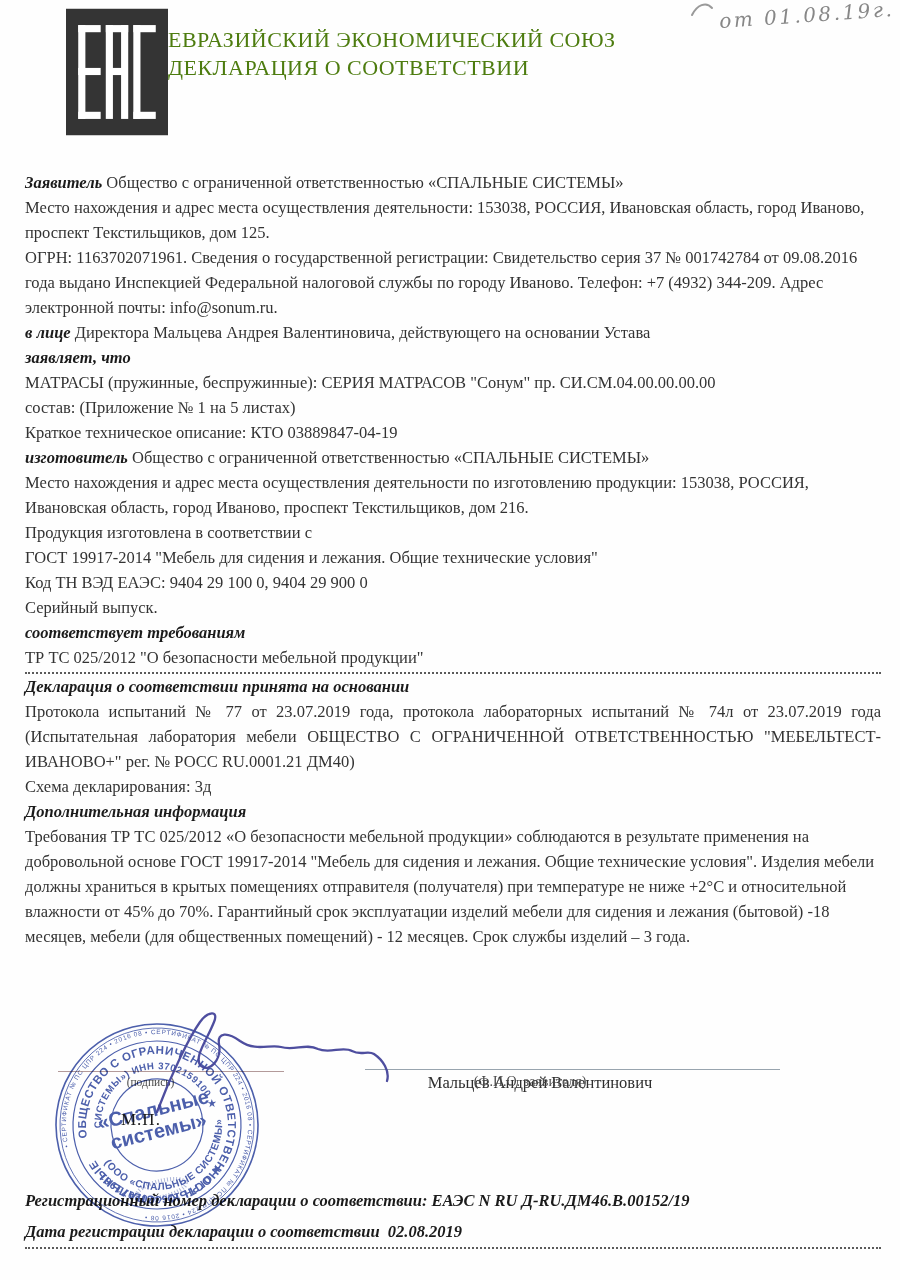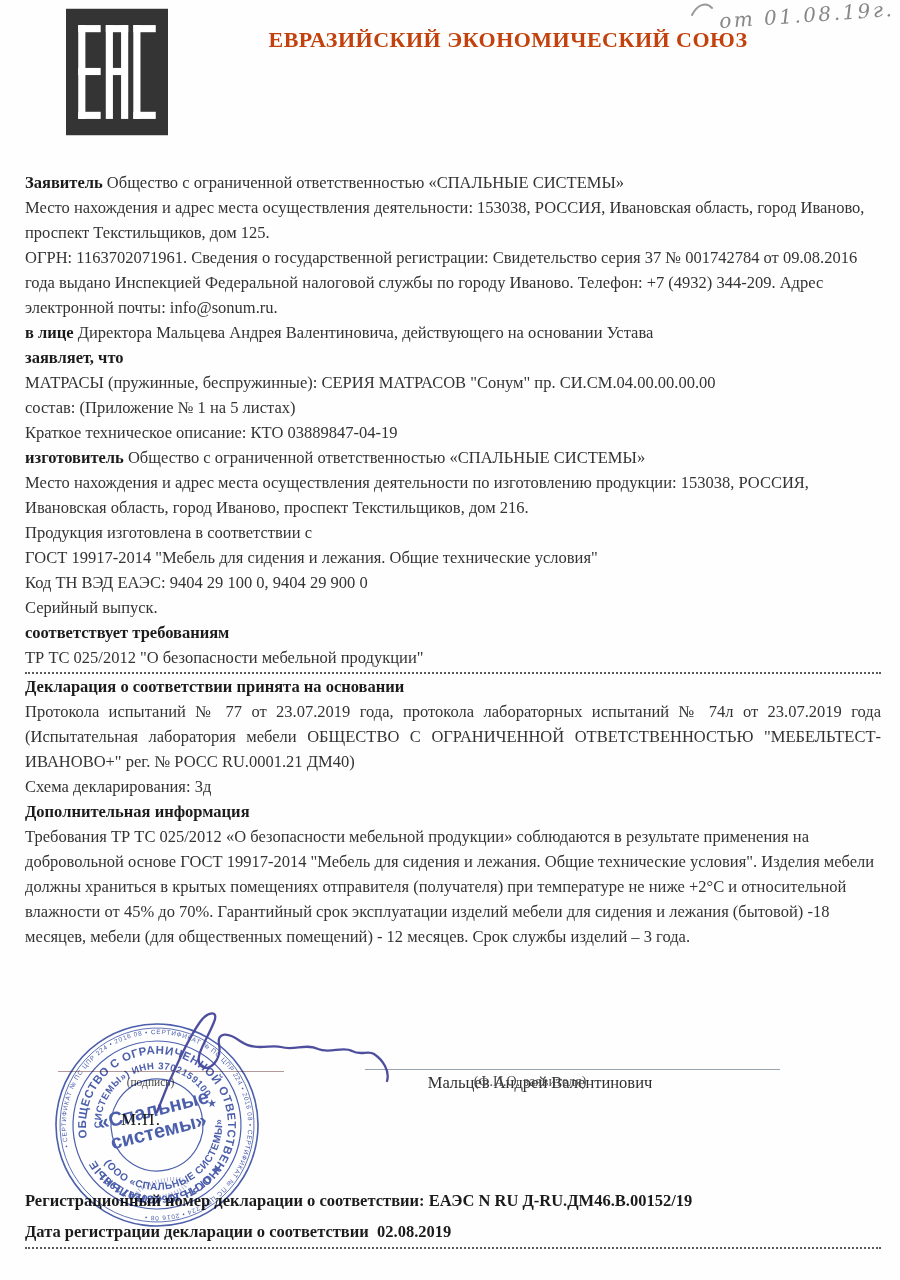--- a/index.html
+++ b/index.html
@@ -1,28 +1,28 @@
 <!DOCTYPE html>
 <html><head>
 <meta charset="utf-8">
 <style>
   html,body{margin:0;padding:0;background:#e9e9e9;}
   .page{position:relative;width:900px;height:1280px;background:#fefefe;overflow:hidden;
         font-family:"Liberation Serif","DejaVu Serif",serif;color:#333;}
   
   .eac-logo{position:absolute;left:66px;top:8px;width:102px;height:128px;}
-  .doc-title{position:absolute;left:168px;top:26px;width:680px;text-align:center;
-             font-weight:bold;font-size:22px;line-height:28px;letter-spacing:.5px;color:#c2410c;}
+  .doc-title{position:absolute;left:168px;top:26px;width:680px;text-align:left;
+             font-weight:normal;font-size:22px;line-height:28px;letter-spacing:.5px;color:#4d7c0f;}
   .handwrite{position:absolute;top:3px;right:6px;font-family:"DejaVu Serif",serif;
              font-style:italic;font-size:20px;letter-spacing:2.5px;color:#878787;
              transform:rotate(-4deg);white-space:nowrap;}
   
   .content{position:absolute;top:170px;left:25px;width:856px;font-size:16.5px;line-height:25px;}
   .content p{margin:0;}
-  .b{font-weight:bold;color:#1b1b1b;}
+  .b{font-weight:bold;color:#1b1b1b;font-style:italic;}
   .mt12{margin-top:14px;}
   .mt4{margin-top:4px;}
   .mt6{margin-top:6px;}
   .mt10{margin-top:10px;}
   .justify{text-align:justify;}
   .dotted-after{border-bottom:2px dotted #5a5a5a;padding-bottom:2px;margin-bottom:4px;}
   
   .sig-line-left{position:absolute;left:58px;top:1071px;width:226px;border-top:1px solid #b39a9a;}
   .sig-caption{position:absolute;left:93px;top:1076px;width:115px;text-align:center;
                font-size:11.5px;color:#4a4a4a;}
@@ -65,20 +65,21 @@
 
     <g fill="#ffffff">
       <rect x="66" y="16" width="7" height="92"></rect>
       <rect x="66" y="16" width="22" height="7"></rect>
       <rect x="66" y="101" width="22" height="7"></rect>
     </g>
   </svg>
 
   <div class="doc-title">
     <div>ЕВРАЗИЙСКИЙ ЭКОНОМИЧЕСКИЙ СОЮЗ</div>
+    <div>ДЕКЛАРАЦИЯ О СООТВЕТСТВИИ</div>
   </div>
 
   <div class="handwrite">от 01.08.19г.</div>
 
   <div class="content">
     <p><span class="b">Заявитель</span> <span>Общество с ограниченной ответственностью «СПАЛЬНЫЕ СИСТЕМЫ»</span></p>
     <p>Место нахождения и адрес места осуществления деятельности: 153038, РОССИЯ, Ивановская область, город Иваново, проспект Текстильщиков, дом 125.</p>
     <p>ОГРН: 1163702071961. Сведения о государственной регистрации: Свидетельство серия 37 № 001742784 от 09.08.2016 года выдано Инспекцией Федеральной налоговой службы по городу Иваново. Телефон: +7 (4932) 344-209. Адрес электронной почты: info@sonum.ru.</p>
     <p><span class="b">в лице</span> <span>Директора Мальцева Андрея Валентиновича, действующего на основании Устава</span></p>
     <p class="b">заявляет, что</p>

